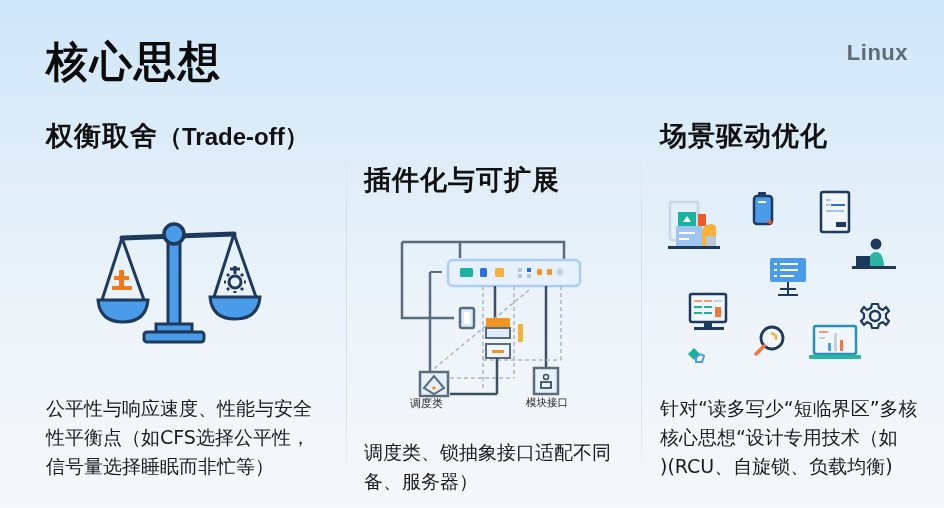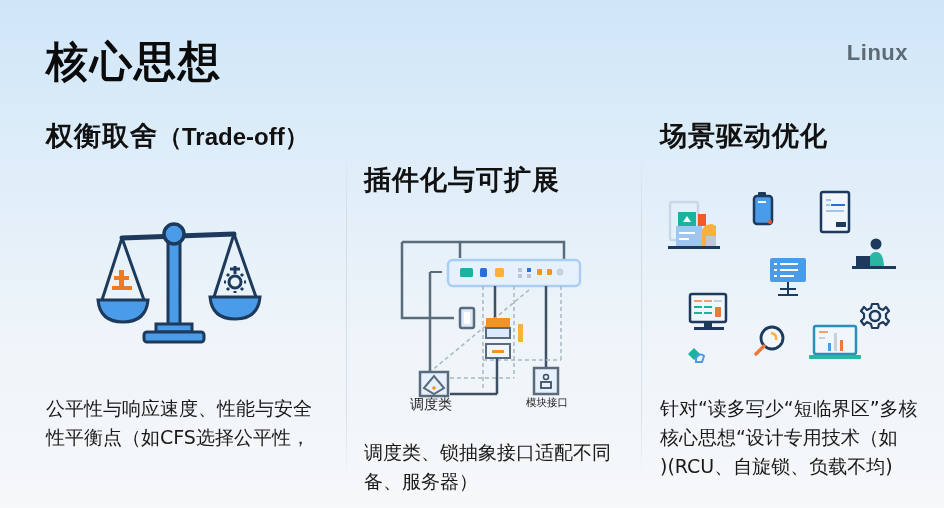--- a/index.html
+++ b/index.html
@@ -91,20 +91,21 @@
         <line x1="135" y1="58" x2="133" y2="56"></line>
         <line x1="147" y1="58" x2="149" y2="56"></line>
         <line x1="135" y1="70" x2="133" y2="72"></line>
         <line x1="147" y1="70" x2="149" y2="72"></line>
       </g>
     </svg>
   </div>
   <div class="desc">
     <div>公平性与响应速度、性能与安全</div>
     <div>性平衡点（如CFS选择公平性，</div>
+    <div>信号量选择睡眠而非忙等）</div>
   </div>
 </section>
 
 <section class="col col2">
   <div class="col-title">插件化与可扩展</div>
   <div class="illus" style="left:30px; top:76px;">
     <svg width="200" height="176" viewBox="0 0 200 176">
 
       <polyline points="66,20 66,4 170,4 170,22" fill="none" stroke="#5a6b7c" stroke-width="2.5"></polyline>
       <polyline points="8,4 66,4" fill="none" stroke="#5a6b7c" stroke-width="2.5"></polyline>
@@ -145,21 +146,21 @@
       <line x1="56" y1="156" x2="103" y2="156" stroke="#3d4f62" stroke-width="2.5"></line>
 
       <rect x="26" y="134" width="28" height="24" fill="#e6f1fd" stroke="#5a6b7c" stroke-width="2.5"></rect>
       <path d="M30 150 L40 138 L50 150 L40 156 Z" fill="none" stroke="#5a6b7c" stroke-width="2"></path>
       <circle cx="40" cy="150" r="1.8" fill="#f0951f"></circle>
 
       <rect x="140" y="130" width="24" height="26" fill="#e6f1fd" stroke="#5a6b7c" stroke-width="2.5"></rect>
       <rect x="147" y="144" width="10" height="6" fill="none" stroke="#3d4f62" stroke-width="1.8"></rect>
       <circle cx="152" cy="139" r="2.5" fill="none" stroke="#3d4f62" stroke-width="1.5"></circle>
     </svg>
-    <div style="position:absolute; left:16px; top:158px; font-size:14px; color:#222;">调度类</div>
+    <div style="position:absolute; left:16px; top:158px; font-size:11px; color:#222;">调度类</div>
     <div style="position:absolute; left:132px; top:158px; font-size:10.5px; color:#222;">模块接口</div>
   </div>
   <div class="desc">
     <div>调度类、锁抽象接口适配不同</div>
     <div>备、服务器）</div>
   </div>
 </section>
 
 <section class="col col3">
   <div class="col-title">场景驱动优化</div>
@@ -252,15 +253,15 @@
 
       <g>
         <path d="M24 164 L30 158 L36 164 L30 170 Z" fill="#19b3a0"></path>
         <path d="M32 168 Q36 162 40 166 L38 172 L32 172 Z" fill="none" stroke="#4a9be8" stroke-width="2"></path>
       </g>
     </svg>
   </div>
   <div class="desc">
     <div>针对“读多写少“短临界区”多核</div>
     <div>核心思想“设计专用技术（如</div>
-    <div>)(RCU、自旋锁、负载不均)</div>
+    <div>)(RCU、自旋锁、负载均衡)</div>
   </div>
 </section>
 
 </body></html>

